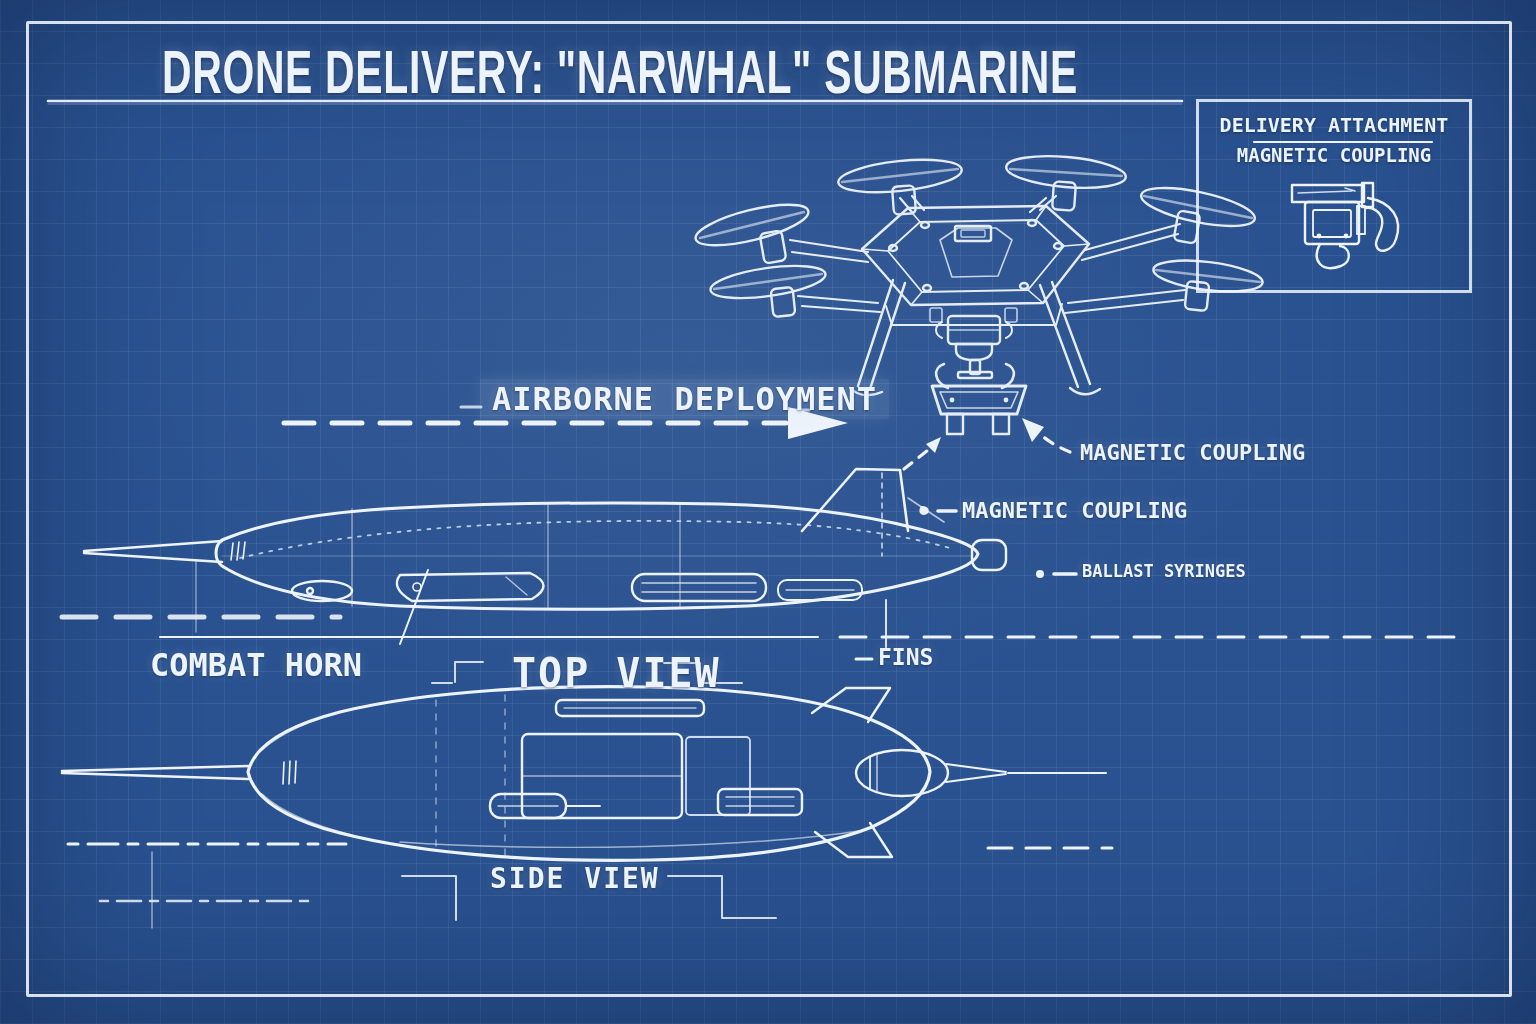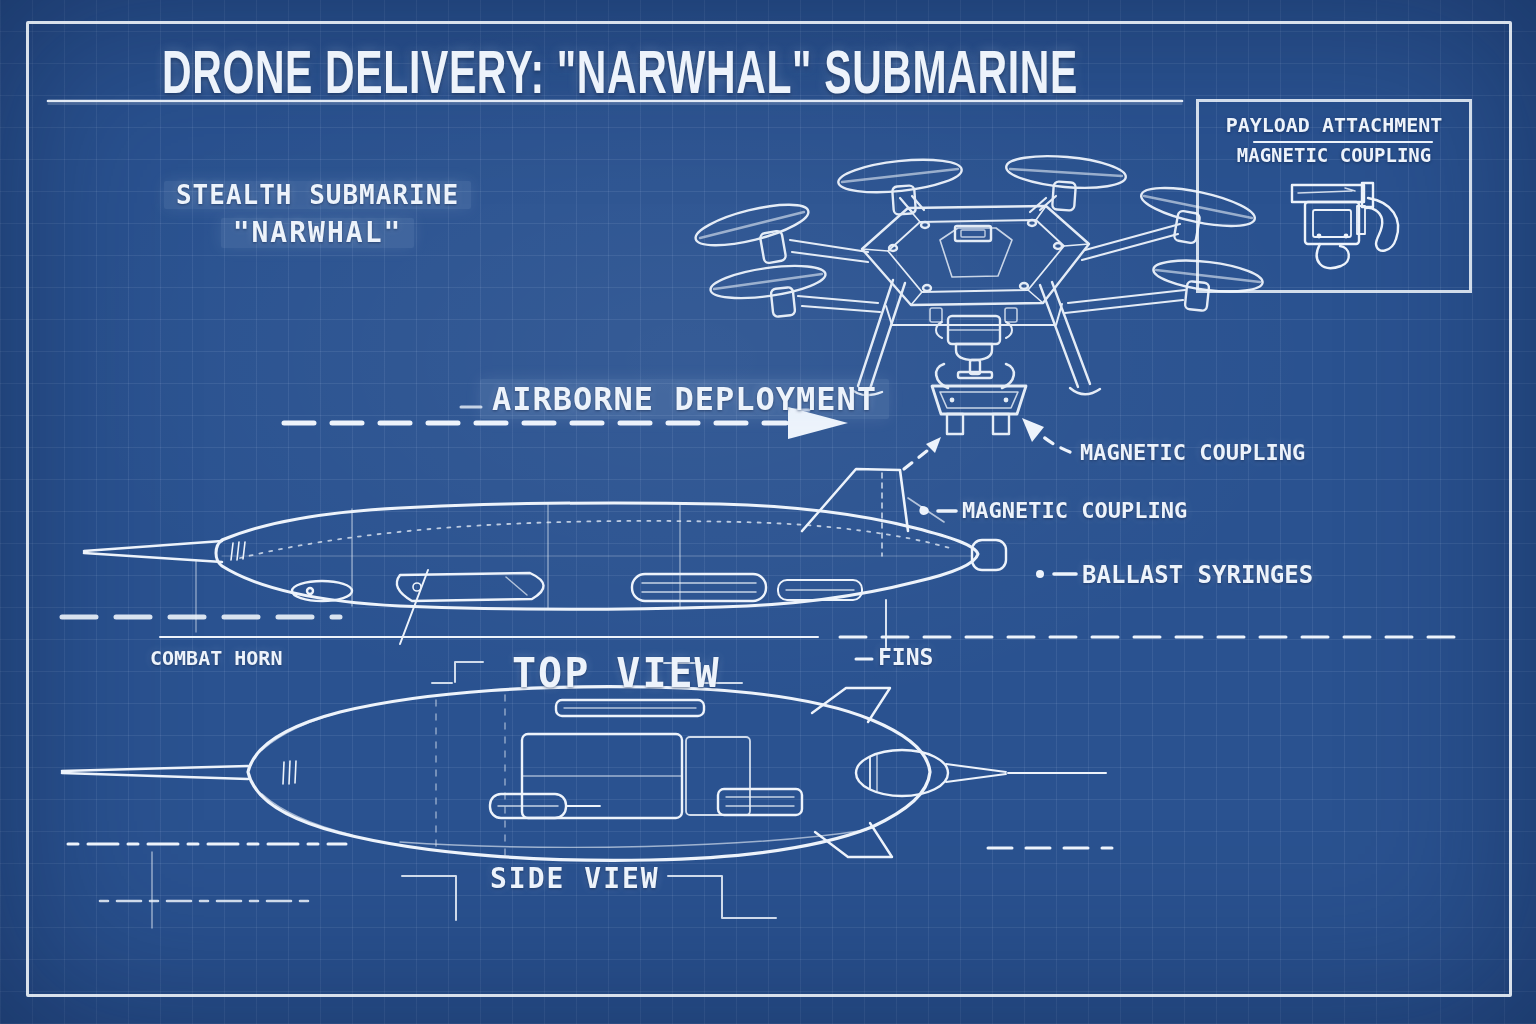--- a/index.html
+++ b/index.html
@@ -279,40 +279,36 @@
       <circle cx="1319" cy="236" r="2.4" fill="#edf3fb" stroke="none"></circle>
       <circle cx="1346" cy="236" r="2.4" fill="#edf3fb" stroke="none"></circle>
       <rect x="1357" y="206" width="8" height="28" stroke-width="1.8"></rect>
       <path d="M1368,198 C1392,202 1403,219 1396,239 C1392,252 1377,255 1376,244 C1376,236 1384,231 1382,219 C1380,211 1372,207 1366,208"></path>
       <path d="M1320,244 C1311,261 1322,273 1341,266 C1353,261 1350,247 1340,246"></path>
     </g>
   </svg>
 
   <div class="title">DRONE DELIVERY: "NARWHAL" SUBMARINE</div>
 
-  <div class="stealth">
-    <span class="l1 hl lbl" style="position:static">STEALTH SUBMARINE</span><br>
-    <span class="l2 hl lbl" style="position:static">"NARWHAL"</span>
-  </div>
 
   <div class="lbl hl" style="left:480px;top:379px;font-size:32px;letter-spacing:1px;">AIRBORNE DEPLOYMENT</div>
 
   <div class="lbl" style="left:1080px;top:440px;font-size:22px;">MAGNETIC COUPLING</div>
 
   <div class="lbl" style="left:962px;top:498px;font-size:22px;">MAGNETIC COUPLING</div>
 
-  <div class="lbl" style="left:1082px;top:561px;font-size:24px;">BALLAST SYRINGES</div>
-
-  <div class="lbl" style="left:150px;top:646px;font-size:20px;">COMBAT HORN</div>
+  <div class="lbl" style="left:1082px;top:561px;font-size:17px;">BALLAST SYRINGES</div>
+
+  <div class="lbl" style="left:150px;top:646px;font-size:32px;">COMBAT HORN</div>
 
   <div class="lbl" style="left:512px;top:650px;font-size:40px;letter-spacing:2px;">TOP VIEW</div>
 
   <div class="lbl" style="left:878px;top:644px;font-size:23px;">FINS</div>
 
   <div class="lbl" style="left:490px;top:862px;font-size:28px;letter-spacing:2px;">SIDE VIEW</div>
 
   <div class="panel">
-    <div class="p-title">PAYLOAD ATTACHMENT</div>
+    <div class="p-title">DELIVERY ATTACHMENT</div>
     <div class="p-sub">MAGNETIC COUPLING</div>
   </div>
 
   <div class="frame"></div>
 </div>
 
 </body></html>

